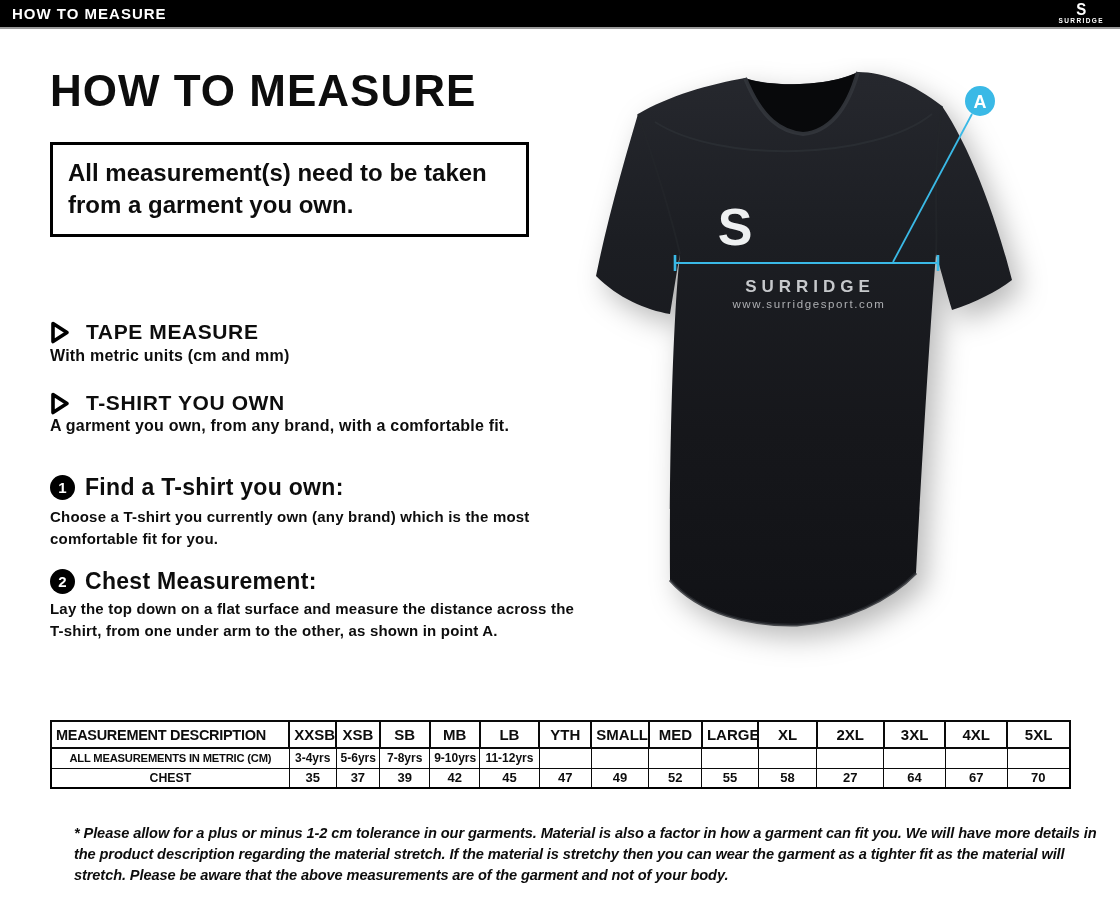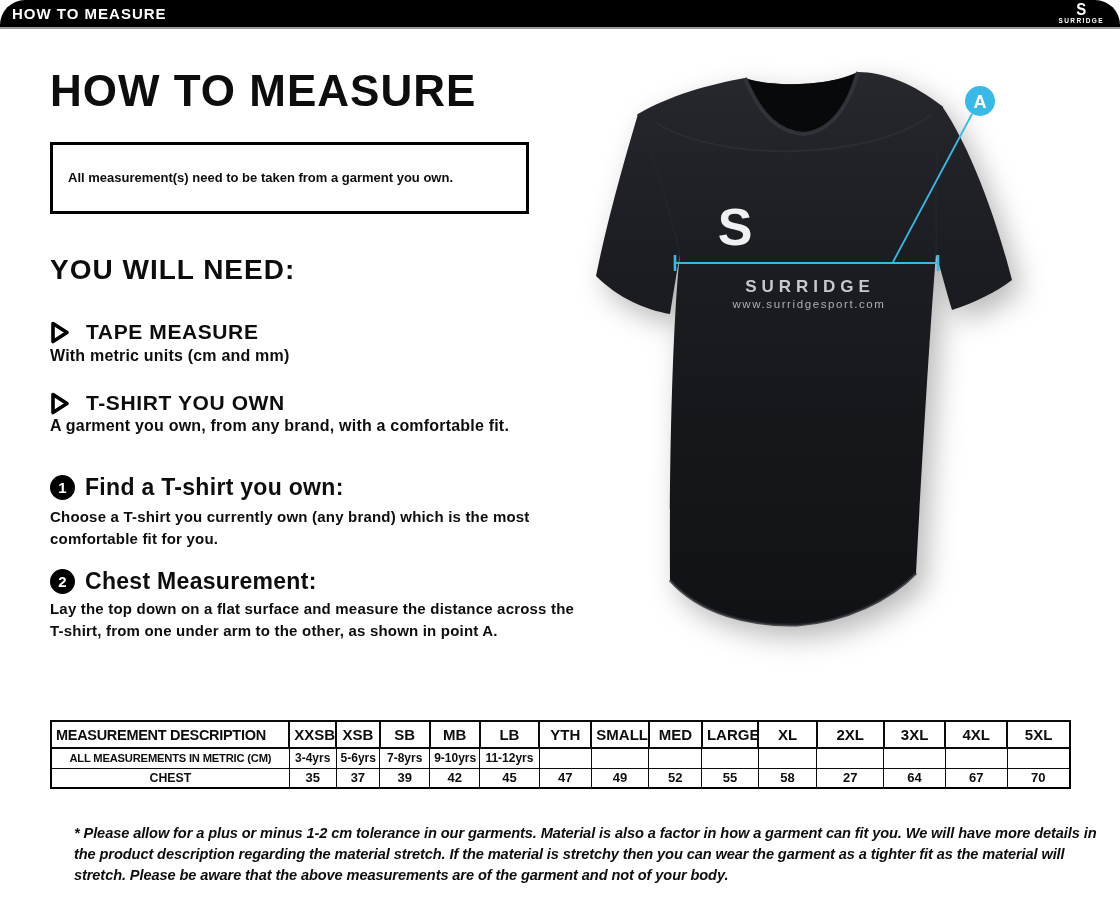--- a/index.html
+++ b/index.html
@@ -1,34 +1,34 @@
 <!DOCTYPE html>
 <html><head>
 <meta charset="utf-8">
 <style>
   html,body{margin:0;padding:0;background:#ffffff;}
   .page{
     position:relative;width:1120px;height:913px;background:#fff;
-    font-family:"Liberation Sans",sans-serif;color:#0d0d0d;overflow:hidden;border-radius:25px;
+    font-family:"Liberation Sans",sans-serif;color:#0d0d0d;overflow:hidden;
   }
   
   .topbar{
     position:absolute;left:0;top:0;width:100%;height:29px;background:#000;
     border-bottom:2px solid #9a9a9a;box-sizing:border-box;
     display:flex;align-items:center;justify-content:space-between;padding:0 12px;
   }
   .topbar-title{color:#fff;font-size:15px;font-weight:700;letter-spacing:1px;}
   .topbar-brand{display:flex;flex-direction:column;align-items:center;line-height:1;margin-right:4px;}
   .topbar-brand .s-glyph{color:#fff;font-size:15px;font-weight:700;transform:scaleY(1.05);}
   .topbar-brand .brand-word{color:#fff;font-size:6.5px;font-weight:700;letter-spacing:1.4px;margin-top:1px;}
   
   .h1{position:absolute;left:50px;top:66px;margin:0;font-size:44px;font-weight:700;letter-spacing:1px;}
   .notice-box{
     position:absolute;left:50px;top:142px;width:443px;border:3px solid #000;
-    padding:24px 15px;font-size:13px;font-weight:700;line-height:1.35;
+    padding:12px 15px;font-size:24px;font-weight:700;line-height:1.35;
   }
   .h2-need{position:absolute;left:50px;top:254px;margin:0;font-size:28px;font-weight:700;letter-spacing:1px;}
   .need-item{position:absolute;left:50px;display:flex;align-items:center;gap:16px;}
   .need-item .tri{flex:0 0 auto;display:block;}
   .need-label{font-size:21px;font-weight:700;letter-spacing:.6px;}
   .need-desc{position:absolute;left:50px;font-size:16px;font-weight:700;letter-spacing:.2px;}
   #need-0{top:320px;} #need-desc-0{top:347px;}
   #need-1{top:391px;} #need-desc-1{top:417px;}
   .step{position:absolute;left:50px;display:flex;align-items:center;gap:10px;}
   .step-num{
@@ -79,21 +79,20 @@
     <span class="topbar-brand">
       <span class="s-glyph">S</span>
       <span class="brand-word">SURRIDGE</span>
     </span>
   </header>
 
   <h1 class="h1">HOW TO MEASURE</h1>
 
   <div class="notice-box">All measurement(s) need to be taken from a garment you own.</div>
 
-  <h2 class="h2-need">YOU WILL NEED:</h2>
 
   <div class="need-item" id="need-0">
     <svg class="tri" width="20" height="23" viewBox="0 0 20 23">
       <path d="M3 2.5 L17 11.5 L3 20.5 Z" fill="#fff" stroke="#000" stroke-width="3.6" stroke-linejoin="round"></path>
     </svg>
     <span class="need-label">TAPE MEASURE</span>
   </div>
   <div class="need-desc" id="need-desc-0">With metric units (cm and mm)</div>
 
   <div class="need-item" id="need-1">

